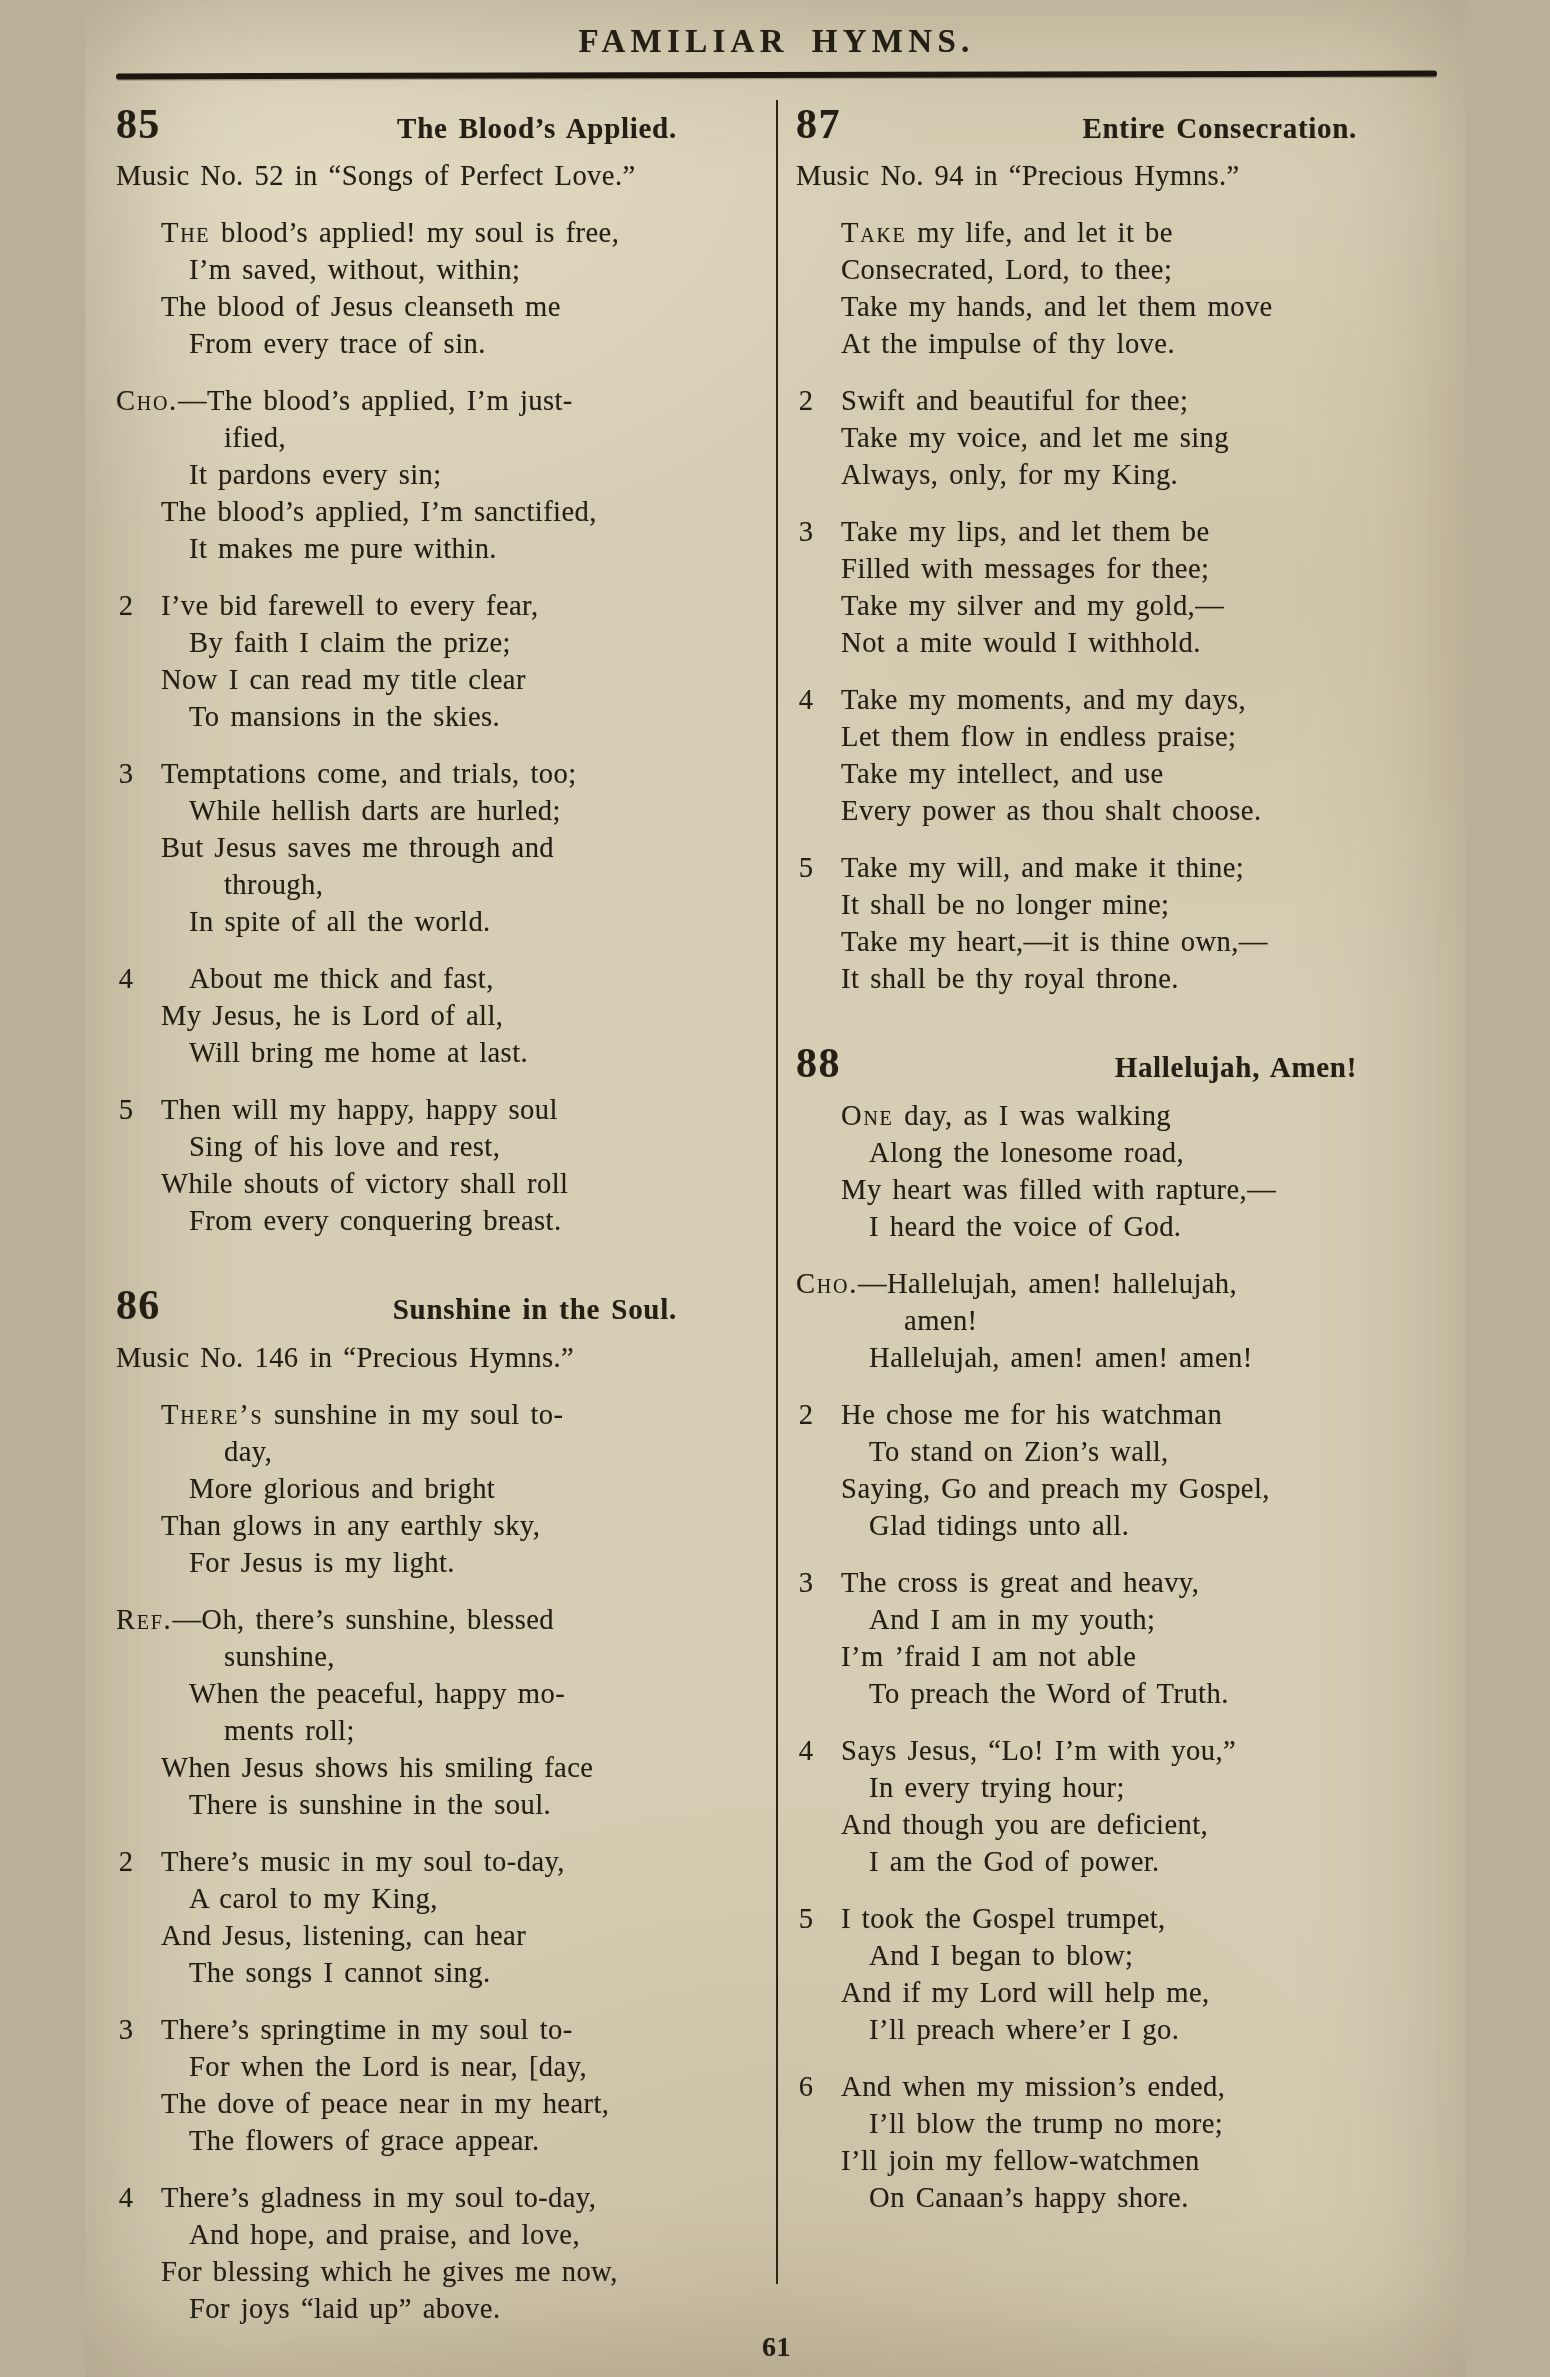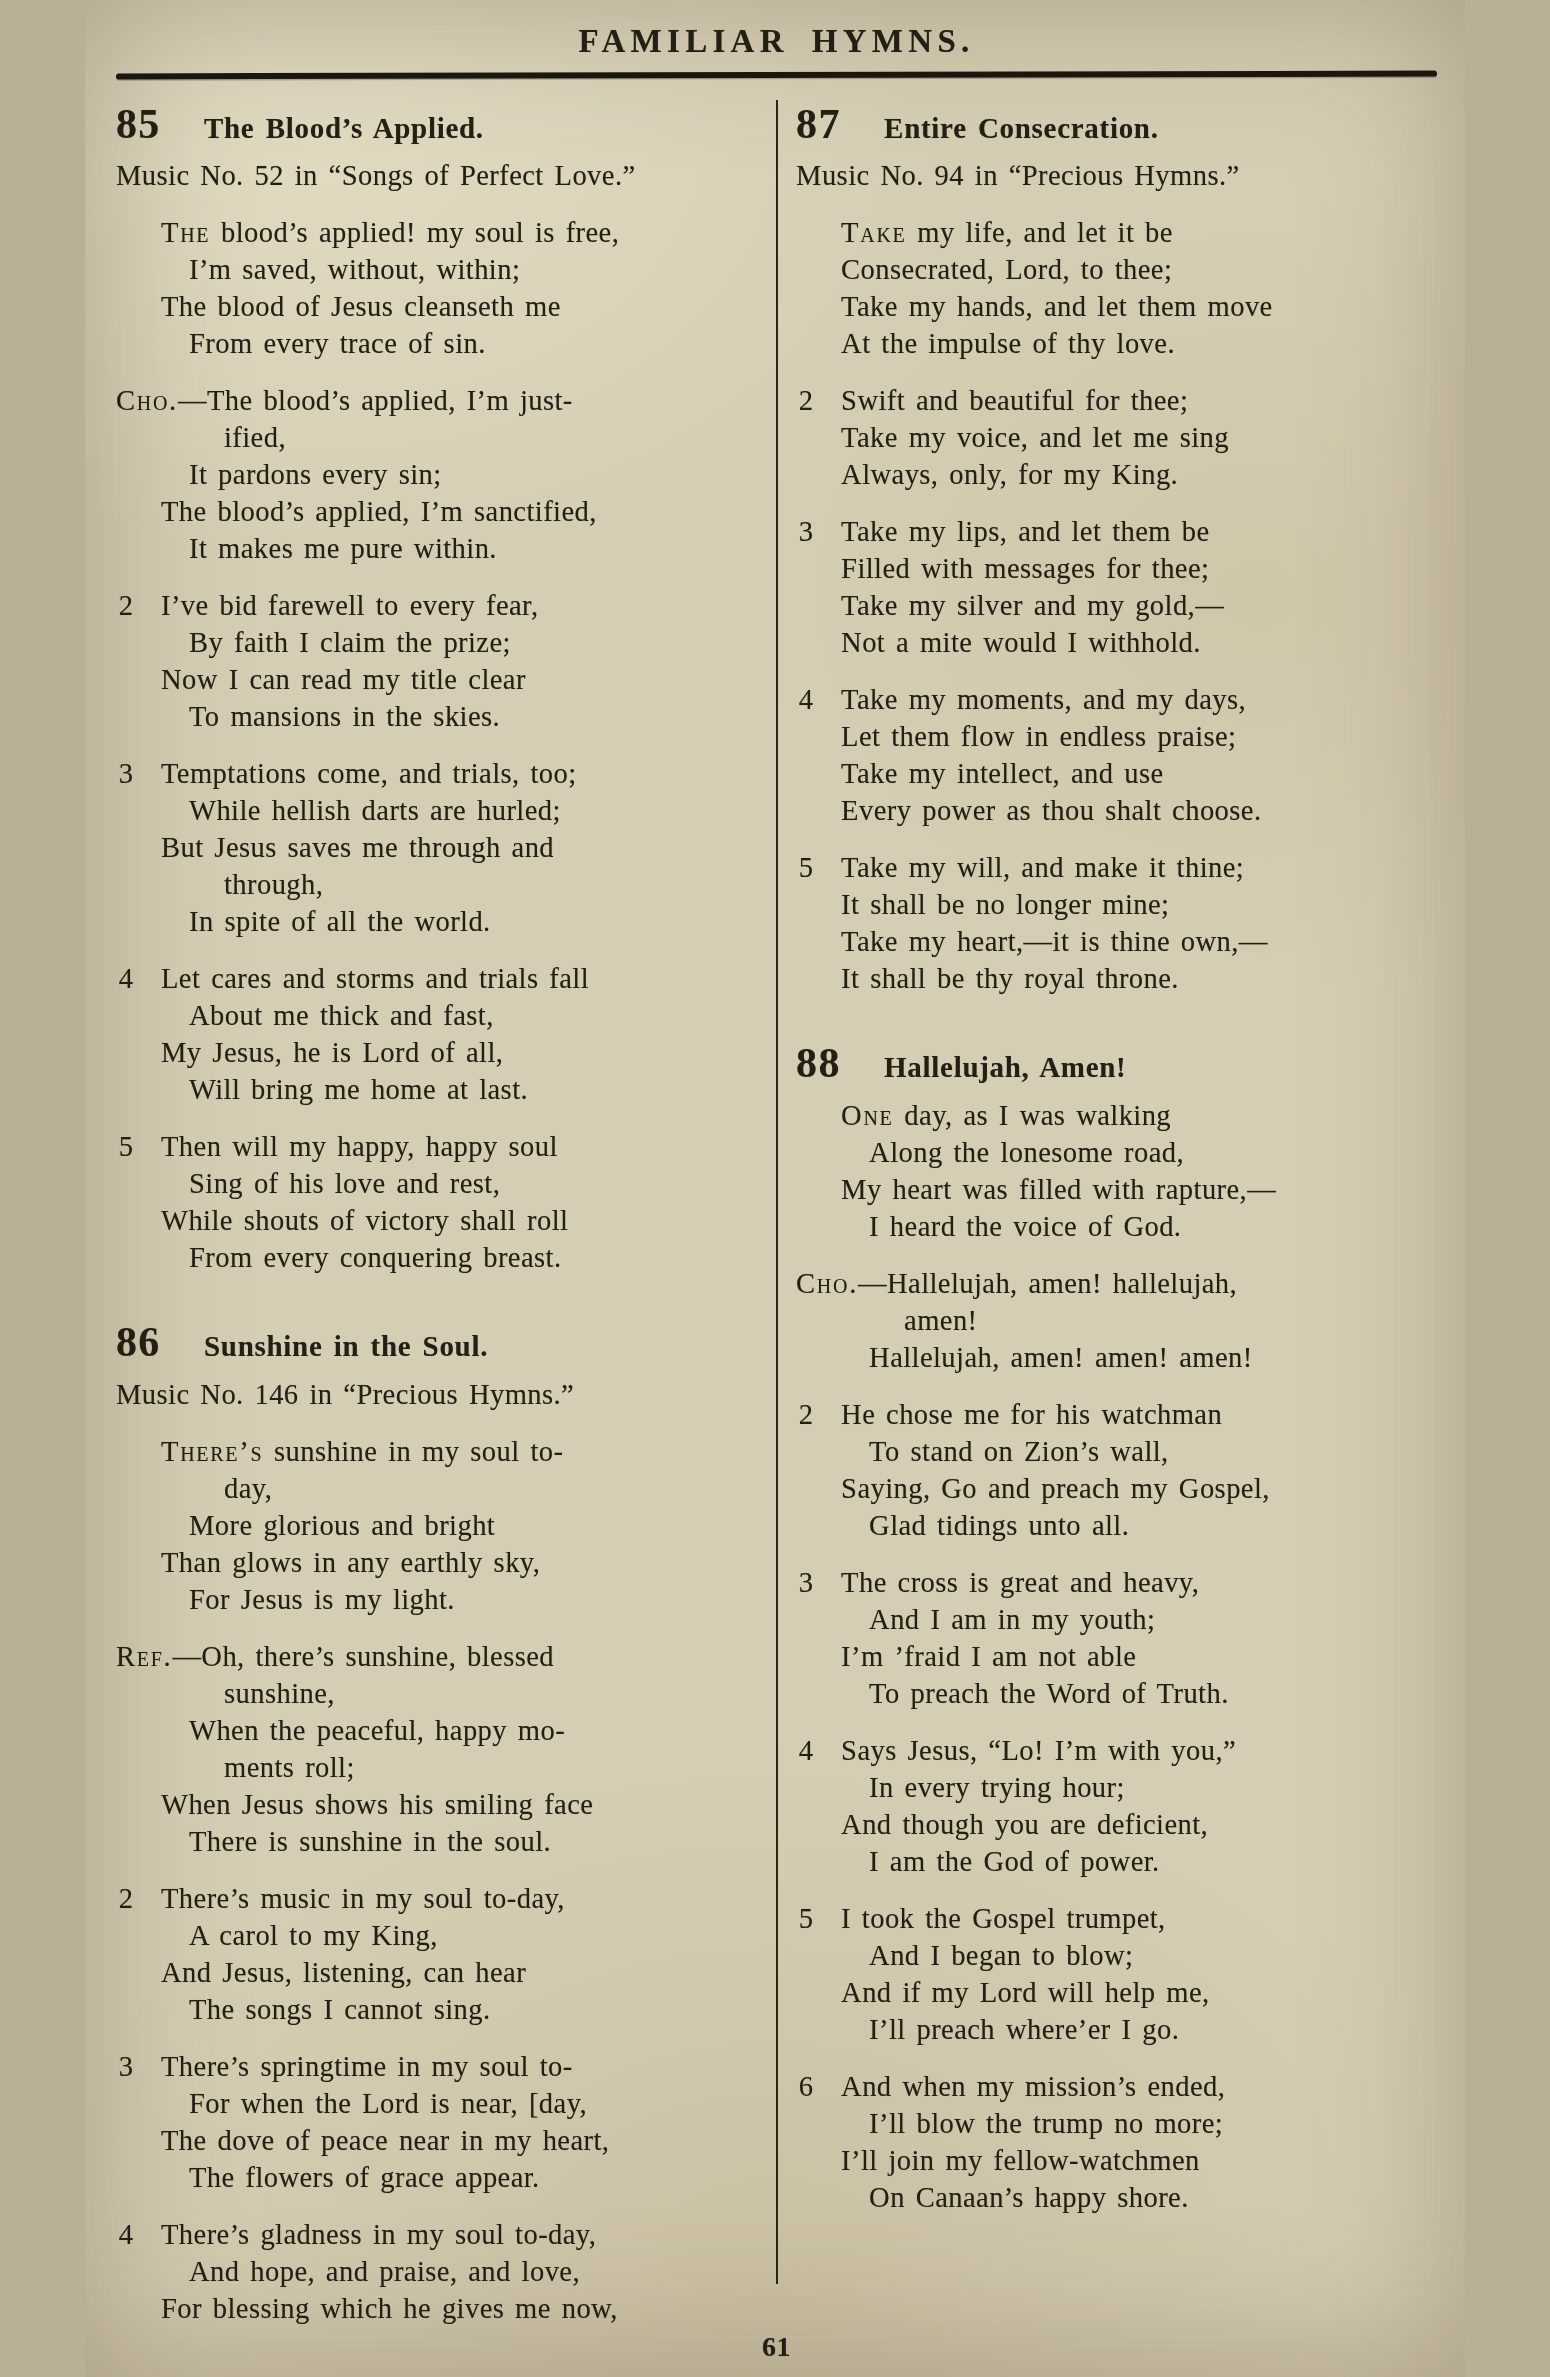--- a/index.html
+++ b/index.html
@@ -30,21 +30,21 @@
     height:6px;background:#1c1610;margin-top:12px;border-radius:3.3px;
     transform:rotate(-0.12deg);
     box-shadow:0 1.3px 0 rgba(28,22,16,0.25);
   }
   .columns{display:flex;flex:1;margin-top:20px;overflow:hidden;align-items:stretch;}
   .column{flex:1;min-width:0;}
   .divider{width:2px;background:#2b2418;margin:2.7px 18.6px 40px 18.6px;}
   .hymn{margin-bottom:40px;}
   .hymn-head{display:flex;align-items:baseline;line-height:53px;margin-bottom:2.7px;}
   .hymn-number{font-size:42px;font-weight:bold;letter-spacing:1.3px;min-width:88px;}
-  .hymn-title{flex:1;text-align:left;font-weight:bold;font-size:29px;padding-right:80px;letter-spacing:0.7px;}
+  .hymn-title{flex:1;text-align:right;font-weight:bold;font-size:29px;padding-right:80px;letter-spacing:0.7px;}
   .music-ref{margin:1.3px 0 20px;}
   .stanza{position:relative;margin:0 0 20px;}
   .stanza-num{position:absolute;left:2.7px;top:0;}
   .line{white-space:nowrap;}
   .ind-0{padding-left:0;}
   .ind-1{padding-left:45px;}
   .ind-2{padding-left:73px;}
   .ind-3{padding-left:108px;}
   .sc{font-variant:small-caps;letter-spacing:1.7px;}
   footer{flex:0 0 auto;text-align:center;font-weight:bold;font-size:28px;padding:4px 0 1.3px;}
@@ -88,21 +88,20 @@
           <div class="stanza">
             <span class="stanza-num">3</span>
             <div class="line ind-1">Temptations come, and trials, too;</div>
             <div class="line ind-2">While hellish darts are hurled;</div>
             <div class="line ind-1">But Jesus saves me through and</div>
             <div class="line ind-3">through,</div>
             <div class="line ind-2">In spite of all the world.</div>
           </div>
           <div class="stanza">
             <span class="stanza-num">4</span>
-            <div class="line ind-1">Let cares and storms and trials fall</div>
             <div class="line ind-2">About me thick and fast,</div>
             <div class="line ind-1">My Jesus, he is Lord of all,</div>
             <div class="line ind-2">Will bring me home at last.</div>
           </div>
           <div class="stanza">
             <span class="stanza-num">5</span>
             <div class="line ind-1">Then will my happy, happy soul</div>
             <div class="line ind-2">Sing of his love and rest,</div>
             <div class="line ind-1">While shouts of victory shall roll</div>
             <div class="line ind-2">From every conquering breast.</div>

